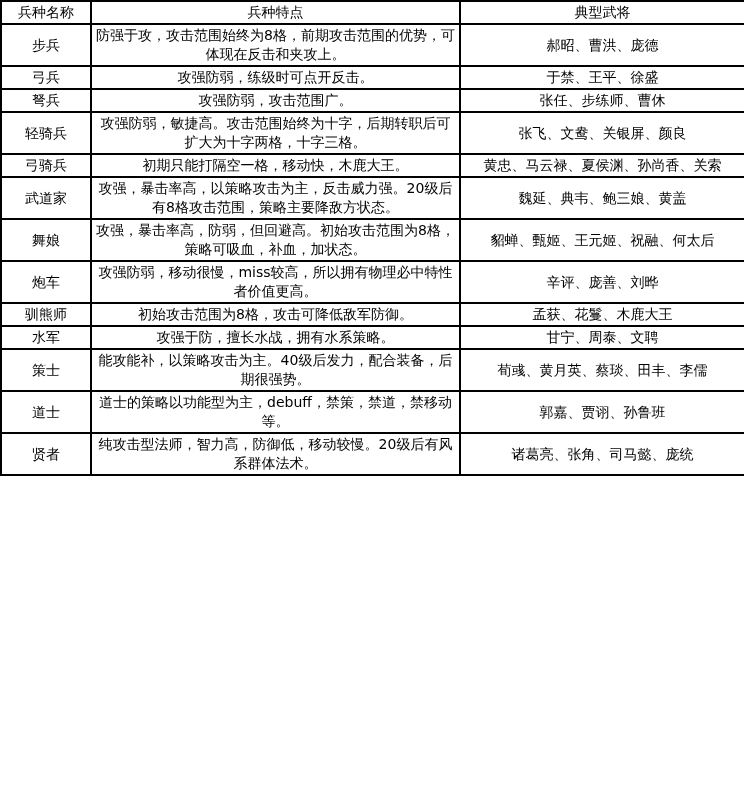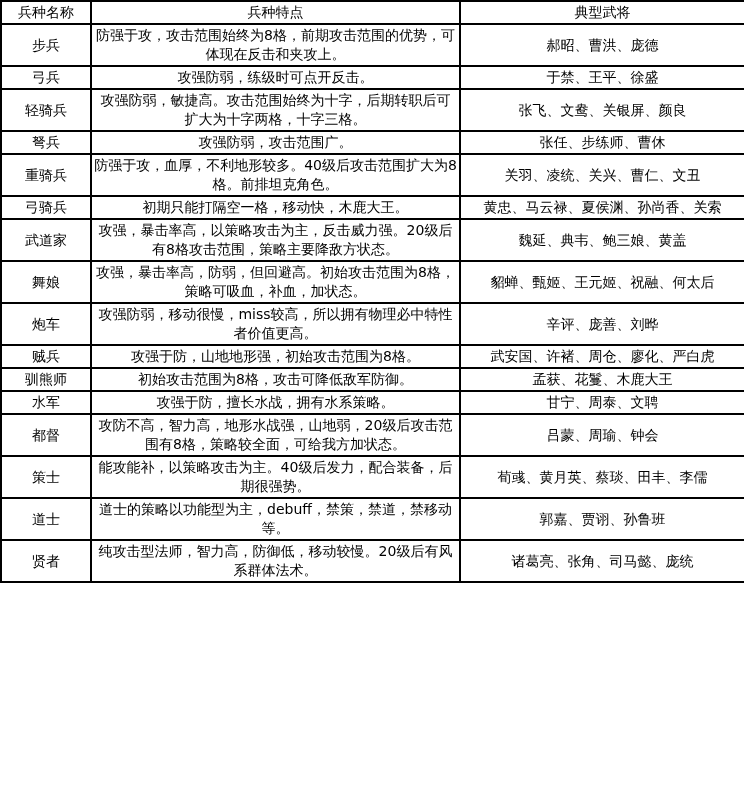--- a/index.html
+++ b/index.html
@@ -55,33 +55,28 @@
         <td>步兵</td>
         <td>防强于攻，攻击范围始终为8格，前期攻击范围的优势，可体现在反击和夹攻上。</td>
         <td>郝昭、曹洪、庞德</td>
       </tr>
       <tr>
         <td>弓兵</td>
         <td>攻强防弱，练级时可点开反击。</td>
         <td>于禁、王平、徐盛</td>
       </tr>
       <tr>
-        <td>轻骑兵</td>
-        <td>攻强防弱，敏捷高。攻击范围始终为十字，后期转职后可扩大为十字两格，十字三格。</td>
-        <td>张飞、文鸯、关银屏、颜良</td>
-      </tr>
-      <tr>
         <td>弩兵</td>
         <td>攻强防弱，攻击范围广。</td>
         <td>张任、步练师、曹休</td>
       </tr>
       <tr>
-        <td>重骑兵</td>
-        <td>防强于攻，血厚，不利地形较多。40级后攻击范围扩大为8格。前排坦克角色。</td>
-        <td>关羽、凌统、关兴、曹仁、文丑</td>
+        <td>轻骑兵</td>
+        <td>攻强防弱，敏捷高。攻击范围始终为十字，后期转职后可扩大为十字两格，十字三格。</td>
+        <td>张飞、文鸯、关银屏、颜良</td>
       </tr>
       <tr>
         <td>弓骑兵</td>
         <td>初期只能打隔空一格，移动快，木鹿大王。</td>
         <td>黄忠、马云禄、夏侯渊、孙尚香、关索</td>
       </tr>
       <tr>
         <td>武道家</td>
         <td>攻强，暴击率高，以策略攻击为主，反击威力强。20级后有8格攻击范围，策略主要降敌方状态。</td>
         <td>魏延、典韦、鲍三娘、黄盖</td>
@@ -90,38 +85,28 @@
         <td>舞娘</td>
         <td>攻强，暴击率高，防弱，但回避高。初始攻击范围为8格，策略可吸血，补血，加状态。</td>
         <td>貂蝉、甄姬、王元姬、祝融、何太后</td>
       </tr>
       <tr>
         <td>炮车</td>
         <td>攻强防弱，移动很慢，miss较高，所以拥有物理必中特性者价值更高。</td>
         <td>辛评、庞善、刘晔</td>
       </tr>
       <tr>
-        <td>贼兵</td>
-        <td>攻强于防，山地地形强，初始攻击范围为8格。</td>
-        <td>武安国、许褚、周仓、廖化、严白虎</td>
-      </tr>
-      <tr>
         <td>驯熊师</td>
         <td>初始攻击范围为8格，攻击可降低敌军防御。</td>
         <td>孟获、花鬘、木鹿大王</td>
       </tr>
       <tr>
         <td>水军</td>
         <td>攻强于防，擅长水战，拥有水系策略。</td>
         <td>甘宁、周泰、文聘</td>
-      </tr>
-      <tr>
-        <td>都督</td>
-        <td>攻防不高，智力高，地形水战强，山地弱，20级后攻击范围有8格，策略较全面，可给我方加状态。</td>
-        <td>吕蒙、周瑜、钟会</td>
       </tr>
       <tr>
         <td>策士</td>
         <td>能攻能补，以策略攻击为主。40级后发力，配合装备，后期很强势。</td>
         <td>荀彧、黄月英、蔡琰、田丰、李儒</td>
       </tr>
       <tr>
         <td>道士</td>
         <td>道士的策略以功能型为主，debuff，禁策，禁道，禁移动等。</td>
         <td>郭嘉、贾诩、孙鲁班</td>

